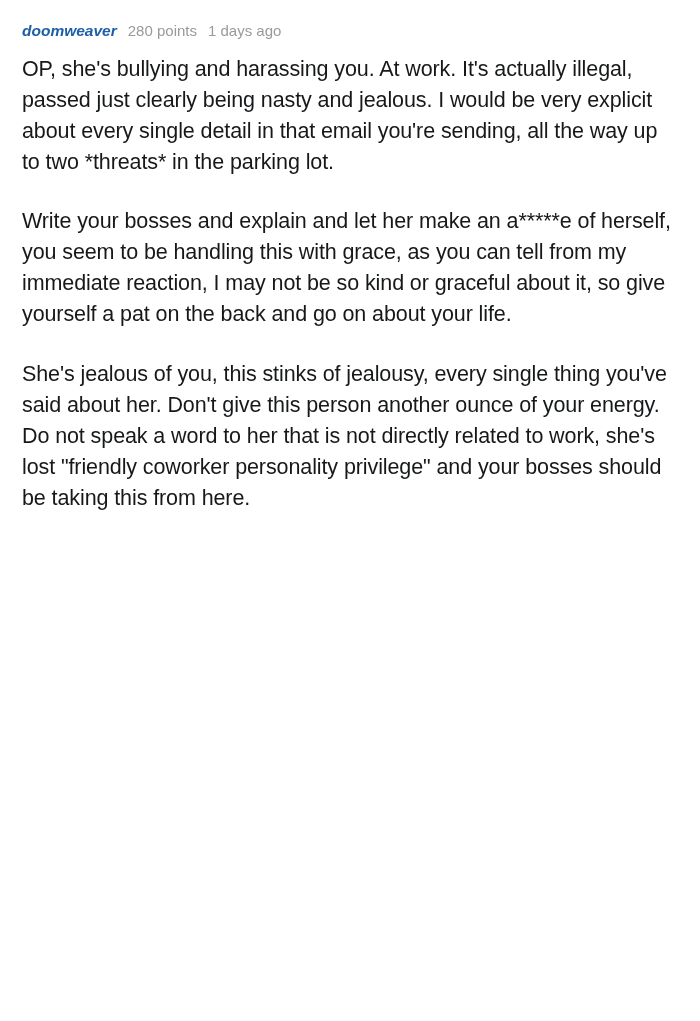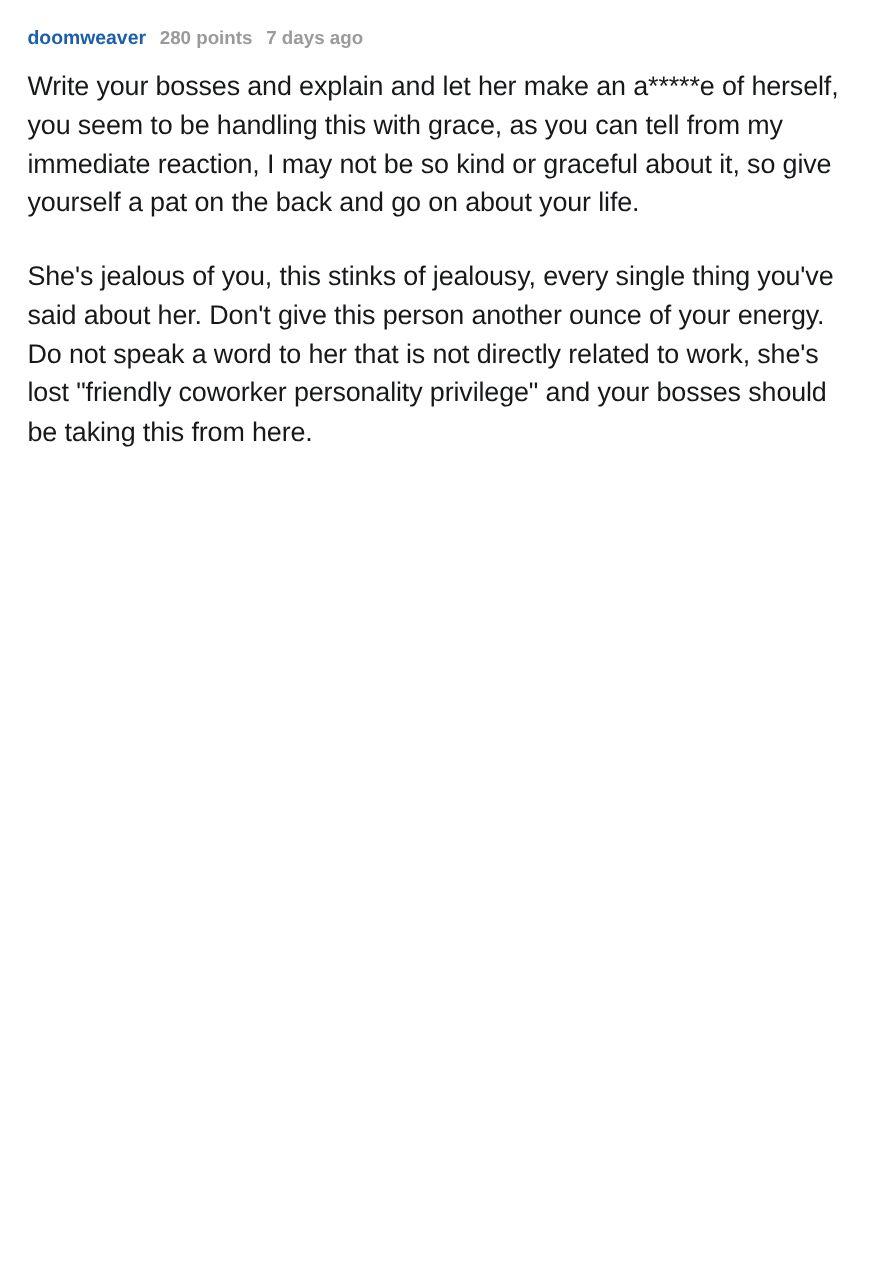--- a/index.html
+++ b/index.html
@@ -24,25 +24,26 @@
     align-items: baseline;
     gap: 11px;
     font-size: 15.5px;
     margin-bottom: 14px;
     white-space: nowrap;
   }
   .meta .author {
     color: #1c5fa8;
     font-weight: bold;
     font-size: 15.5px;
+    font-style: italic;
   }
   .meta .points,
   .meta .age {
     color: #9a9a9c;
-    font-weight: bold;
+    font-weight: normal;
     font-size: 15px;
   }
   .body {
     font-size: 21.5px;
     line-height: 1.445;
     color: #16181a;
     letter-spacing: -0.1px;
   }
   .body p {
     margin: 0 0 28px 0;
@@ -52,21 +53,22 @@
   }
 </style>
 </head>
 <body>
 
 <div class="comment">
 
   <div class="meta">
     <span class="author">doomweaver</span>
     <span class="points">280 points</span>
-    <span class="age">7 days ago</span>
+    <span class="age">1 days ago</span>
   </div>
 
   <div class="body">
+    <p>OP, she's bullying and harassing you. At work. It's actually illegal, passed just clearly being nasty and jealous. I would be very explicit about every single detail in that email you're sending, all the way up to two *threats* in the parking lot.</p>
     <p>Write your bosses and explain and let her make an a*****e of herself, you seem to be handling this with grace, as you can tell from my immediate reaction, I may not be so kind or graceful about it, so give yourself a pat on the back and go on about your life.</p>
     <p>She's jealous of you, this stinks of jealousy, every single thing you've said about her. Don't give this person another ounce of your energy. Do not speak a word to her that is not directly related to work, she's lost "friendly coworker personality privilege" and your bosses should be taking this from here.</p>
   </div>
 
 </div>
 
 </body></html>

